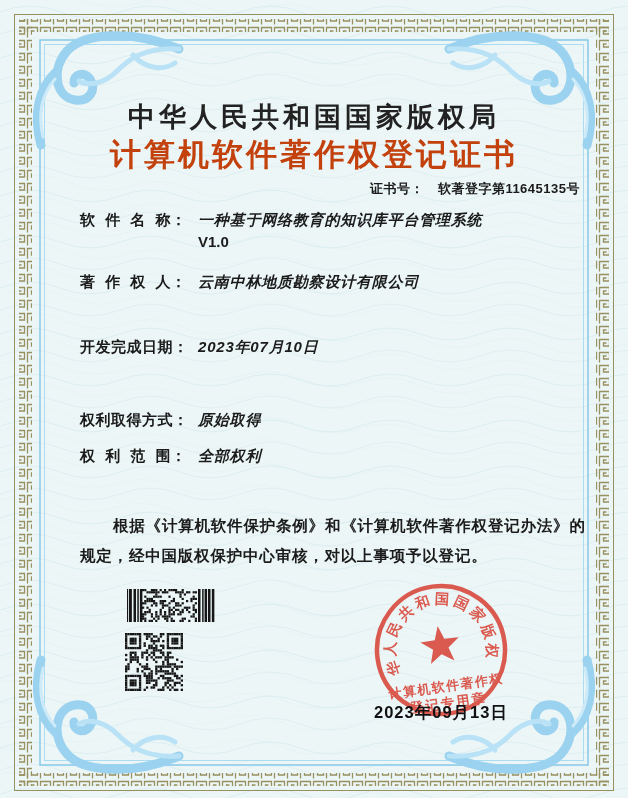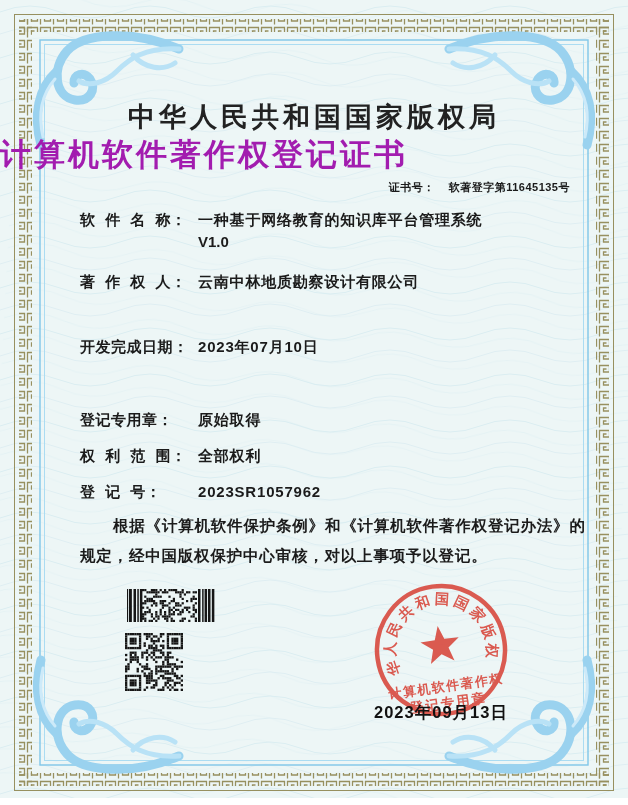--- a/index.html
+++ b/index.html
@@ -12,30 +12,30 @@
     background:var(--bg,#edf6f6);
     font-family:"Liberation Sans", sans-serif;
     color:var(--ink,#1b1b1b);
   }
   .abs{position:absolute; white-space:nowrap;}
   .authority{
     top:99px; left:0; width:628px; text-align:center;
     font-size:27px; font-weight:700; letter-spacing:4px; color:#222;
   }
   .cert-title{
-    top:134px; left:0; width:628px; text-align:left;
-    font-size:31px; font-weight:700; letter-spacing:3px; color:#a21caf;
+    top:134px; left:0; width:628px; text-align:center;
+    font-size:31px; font-weight:700; letter-spacing:3px; color:#c2410c;
   }
   .cert-no{
-    top:180px; right:58px; font-size:11px; font-weight:700; letter-spacing:0.5px;
+    top:180px; right:48px; font-size:13px; font-weight:700; letter-spacing:0.5px;
   }
   .cert-no .num{margin-left:14px;}
   .frow{left:80px; font-size:15px; font-weight:700; letter-spacing:0.5px;}
   .frow .lbl{display:inline-block; width:118px; word-spacing:5px;}
-  .frow .val{letter-spacing:0.8px;}
+  .frow .val{letter-spacing:0.8px;font-style:italic;}
   .val2{left:198px; font-size:15px; font-weight:700;}
   .stmt{font-size:15.5px; font-weight:700; letter-spacing:0.8px;}
   .stmt1{top:516px; left:113px;}
   .stmt2{top:546px; left:80px;}
   .date{
     top:702px; left:374px; font-size:16.5px; font-weight:700; letter-spacing:1px;
     z-index:6; color:#111;
   }
   .bglayer{top:0; left:0; z-index:0;}
   .codes{z-index:3;}
@@ -98,30 +98,27 @@
   <div class="abs frow" style="top:273px">
     <span class="lbl">著 作 权 人：</span><span class="val">云南中林地质勘察设计有限公司</span>
   </div>
 
   <div class="abs frow" style="top:338px">
     <span class="lbl">开发完成日期：</span><span class="val">2023年07月10日</span>
   </div>
 
 
   <div class="abs frow" style="top:411px">
-    <span class="lbl">登记专用章：</span><span class="val">原始取得</span>
+    <span class="lbl">权利取得方式：</span><span class="val">原始取得</span>
   </div>
 
   <div class="abs frow" style="top:447px">
     <span class="lbl">权 利 范 围：</span><span class="val">全部权利</span>
   </div>
 
-  <div class="abs frow" style="top:483px">
-    <span class="lbl">登  记  号：</span><span class="val">2023SR1057962</span>
-  </div>
 
   <div class="abs stmt stmt2">规定，经中国版权保护中心审核，对以上事项予以登记。</div>
   <div class="abs stmt stmt1">根据《计算机软件保护条例》和《计算机软件著作权登记办法》的</div>
 
   <svg class="abs codes" style="top:589px; left:127px" width="90" height="33" viewBox="0 0 90 33">
       <rect x="0" y="0" width="1" height="33" fill="#161616"></rect>
       <rect x="1.8743499090895057" y="0" width="3" height="33" fill="#161616"></rect>
       <rect x="6.513184355944395" y="0" width="2.5" height="33" fill="#161616"></rect>
       <rect x="10.299810381606221" y="0" width="1.5" height="33" fill="#161616"></rect>
       <rect x="12.887720604706555" y="0" width="2.5" height="33" fill="#161616"></rect>

